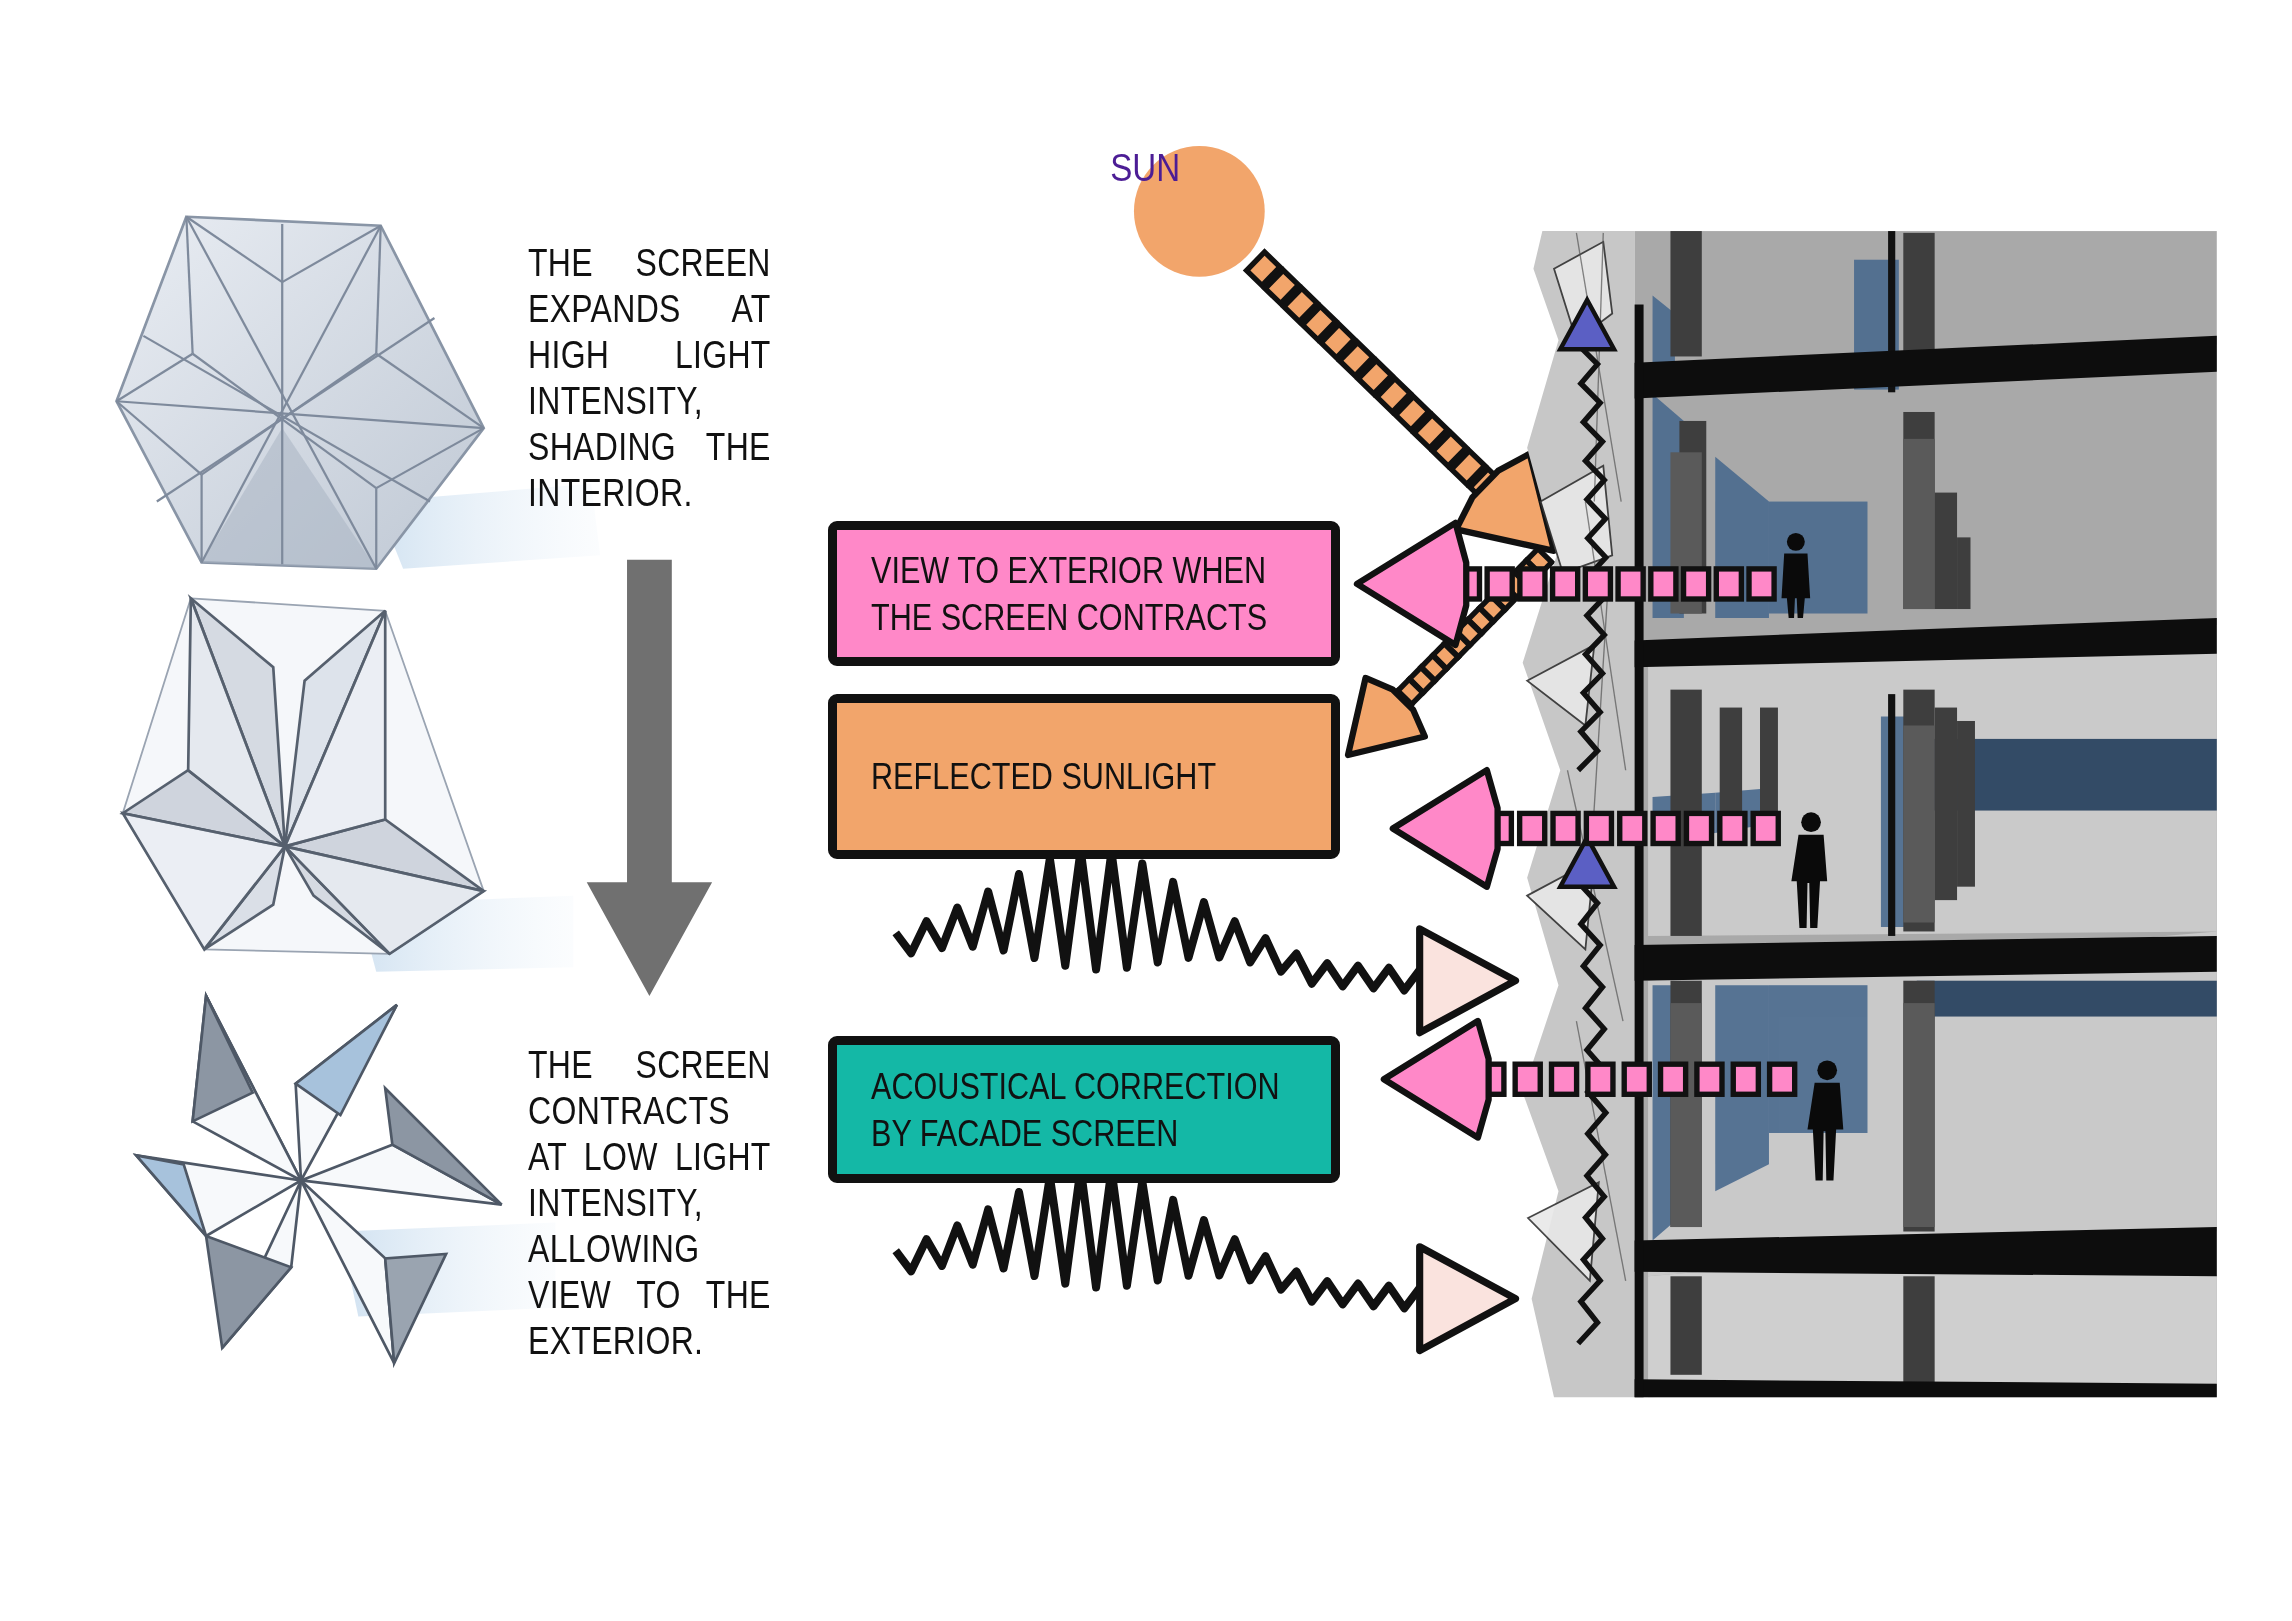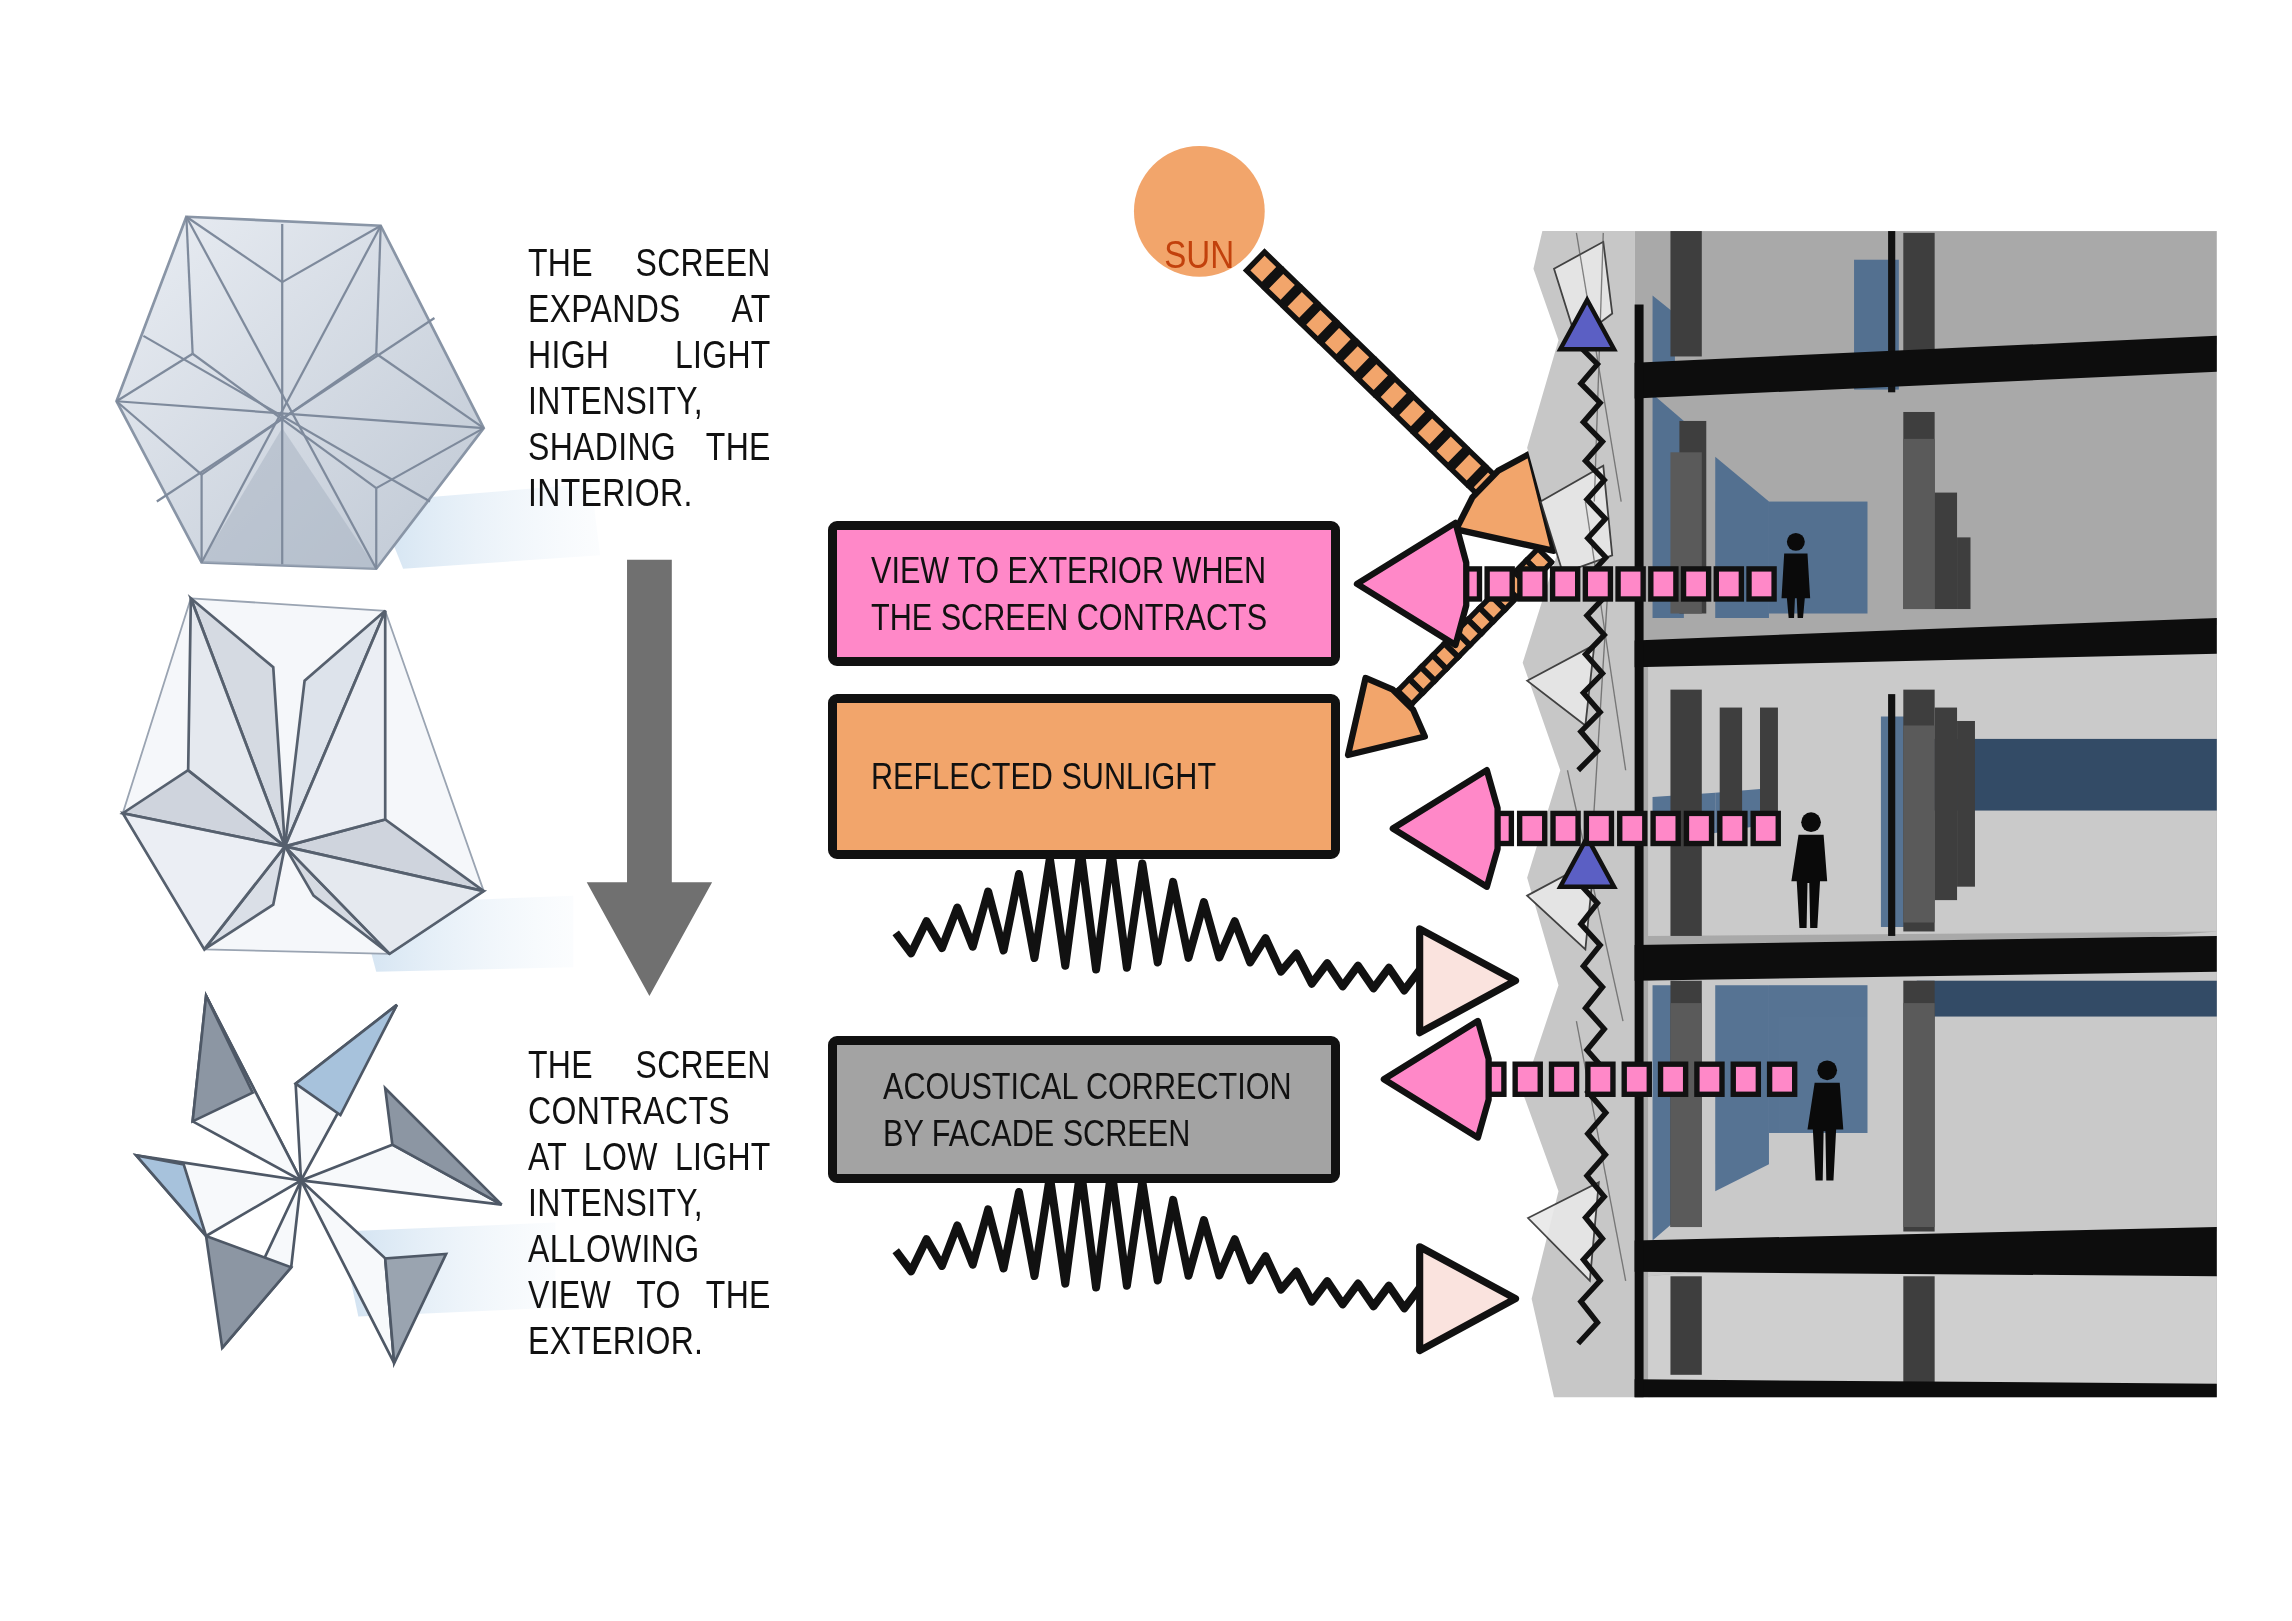--- a/index.html
+++ b/index.html
@@ -13,23 +13,23 @@
     letter-spacing: 0.4px;
   }
   .desc span { display: block; white-space: pre; text-align-last: justify; }
   .label-box {
     position: absolute; box-sizing: border-box; border: 9.9px solid #111; border-radius: 9px;
     padding-left: 34px; display: flex; flex-direction: column; justify-content: center;
     font-family: "Liberation Sans", sans-serif; font-size: 36px; line-height: 47px; color: #111;
   }
   .label-box span { display: block; transform: scaleX(0.85); transform-origin: left center; white-space: nowrap; }
   #sun-label {
-    position: absolute; left: 1134px; top: 146px; width: 131px; height: 131px; border-radius: 50%;
-    display: flex; align-items: flex-end; justify-content: center;
-    font-size: 39px; color: #c2410c; font-family: "Liberation Sans", sans-serif;
+    position: absolute; left: 1080px; top: 146px; width: 131px; height: 131px; border-radius: 50%;
+    display: flex; align-items: flex-start; justify-content: center;
+    font-size: 39px; color: #4c1d95; font-family: "Liberation Sans", sans-serif;
   }
   #sun-label span { transform: scaleX(0.85); display: inline-block; }
 </style>
 </head>
 <body>
 
 <svg id="canvas" viewBox="0 0 2560 1811" xmlns="http://www.w3.org/2000/svg">
   <defs>
     <linearGradient id="glassGrad" x1="0" y1="0" x2="1" y2="1">
       <stop offset="0" stop-color="#e9edf3"></stop>
@@ -313,17 +313,17 @@
   <span style="text-align-last:left;">EXTERIOR.</span>
 </div>
 
 <div class="label-box" id="box-view" style="left:828px; top:521px; width:512px; height:145px; background:#FF88C8;">
   <span>VIEW TO EXTERIOR WHEN</span>
   <span>THE SCREEN CONTRACTS</span>
 </div>
 <div class="label-box" id="box-reflect" style="left:828px; top:694px; width:512px; height:165px; background:#F2A56B;">
   <span>REFLECTED SUNLIGHT</span>
 </div>
-<div class="label-box" id="box-acoustic" style="left:828px; top:1036px; width:512px; height:147px; background:#a3a3a3; padding-left:46px;">
+<div class="label-box" id="box-acoustic" style="left:828px; top:1036px; width:512px; height:147px; background:#14b8a6; padding-left:34px;">
   <span>ACOUSTICAL CORRECTION</span>
   <span>BY FACADE SCREEN</span>
 </div>
 
 
 </body></html>

